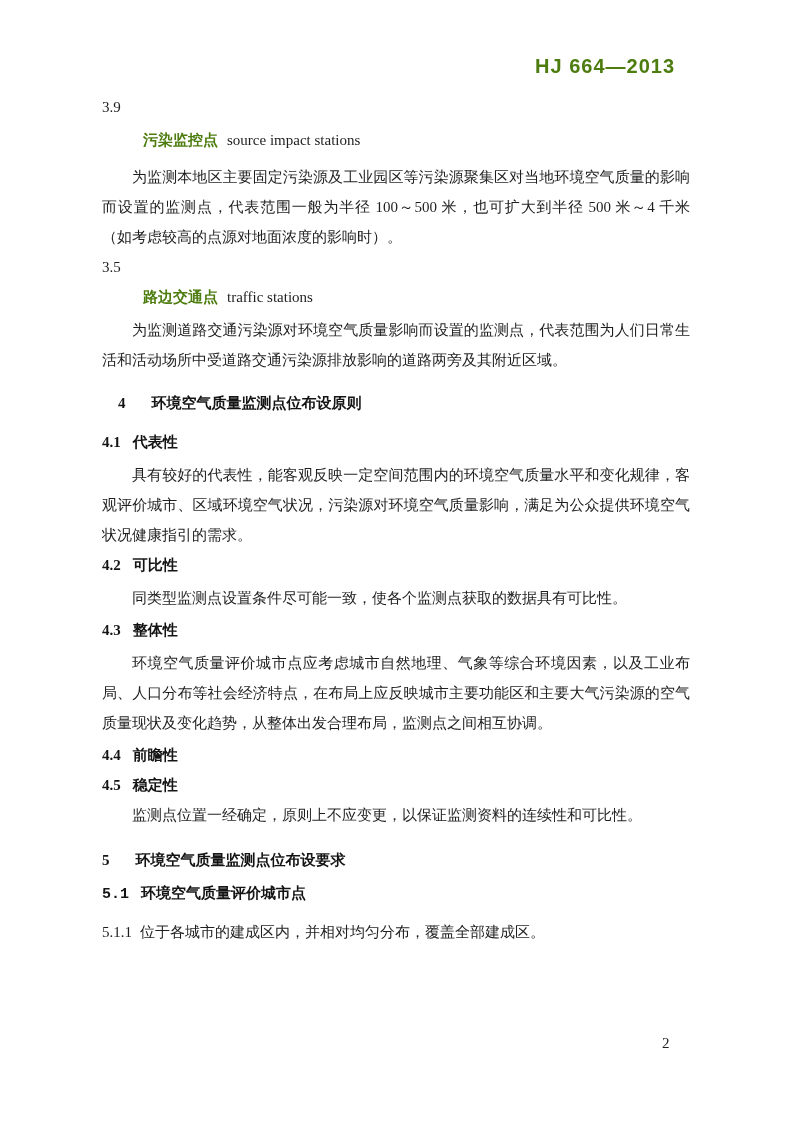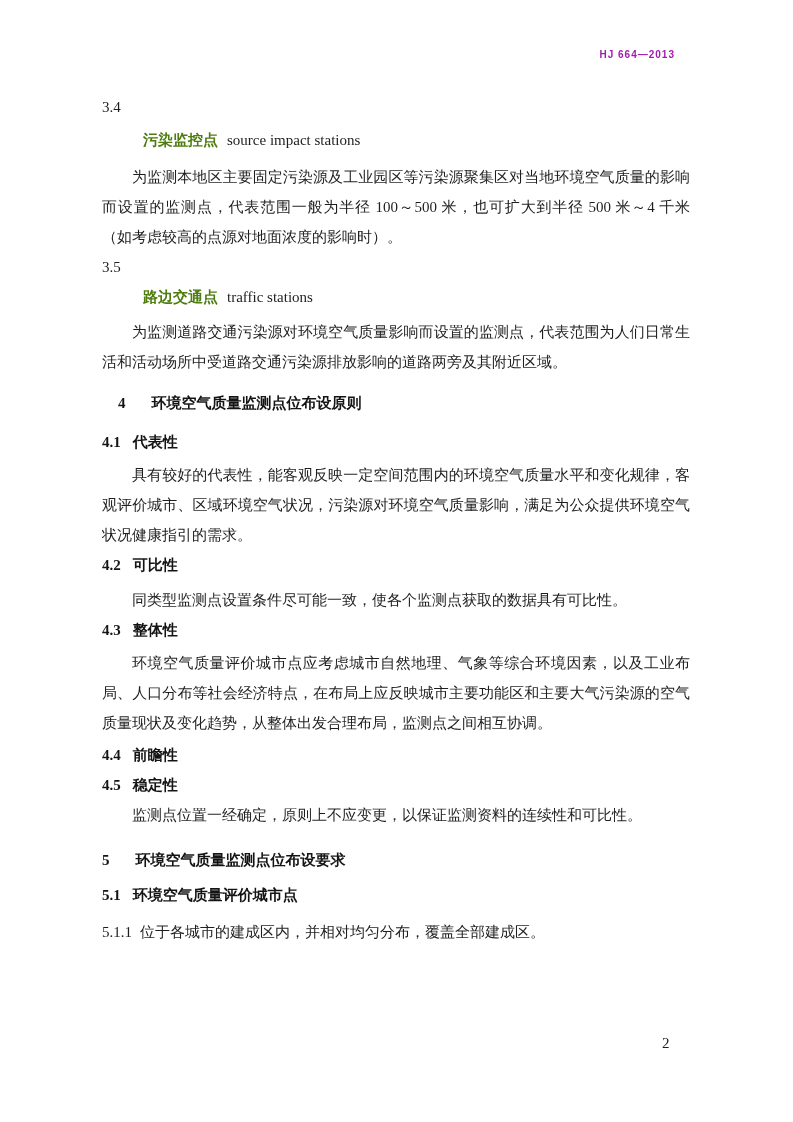--- a/index.html
+++ b/index.html
@@ -11,27 +11,27 @@
   }
   .page {
     position: relative;
     width: 793px;
     height: 1122px;
     background: #ffffff;
     overflow: hidden;
   }
   .doc-header {
     position: absolute;
-    top: 49px;
+    top: 55px;
     right: 118px;
     font-family: "Liberation Sans", "DejaVu Sans", sans-serif;
     font-weight: bold;
-    font-size: 10px;
+    font-size: 20px;
     letter-spacing: 1px;
-    color: #a21caf;
+    color: #4d7c0f;
   }
   .content {
     position: absolute;
     left: 102px;
     top: 0;
     width: 588px;
     padding-top: 92px;
     font-size: 15px;
     line-height: 30px;
   }
@@ -74,37 +74,37 @@
   .numbered-para .np-text { margin-left: 8px; }
   .page-number {
     position: absolute;
     left: 662px;
     top: 1035px;
     font-size: 15px;
     color: #1e1e1e;
   }
   
   .mt3  { margin-top: 3px; }
-  .mt5  { margin-top: 5px; }
+  .mt5  { margin-top: 5px; font-family: Liberation Mono, monospace; }
   .mt7  { margin-top: 7px; }
   .mt9  { margin-top: 9px; }
   .mt11 { margin-top: 11px; margin-left: 16px; }
   .mt15 { margin-top: 15px; }
   .mt2  { margin-top: 2px; }
 </style>
 </head>
 <body>
 
 <div class="page">
 
   <div class="doc-header">HJ 664—2013</div>
 
   <div class="content">
 
-    <div class="clause-num">3.4</div>
+    <div class="clause-num">3.9</div>
     <div class="term-line mt3">
       <span class="term-zh">污染监控点</span><span class="term-en">source impact stations</span>
     </div>
     <div class="para mt7">为监测本地区主要固定污染源及工业园区等污染源聚集区对当地环境空气质量的影响而设置的监测点，代表范围一般为半径 100～500 米，也可扩大到半径 500 米～4 千米（如考虑较高的点源对地面浓度的影响时）。</div>
 
     <div class="clause-num">3.5</div>
     <div class="term-line">
       <span class="term-zh">路边交通点</span><span class="term-en">traffic stations</span>
     </div>
     <div class="para mt5">为监测道路交通污染源对环境空气质量影响而设置的监测点，代表范围为人们日常生活和活动场所中受道路交通污染源排放影响的道路两旁及其附近区域。</div>

